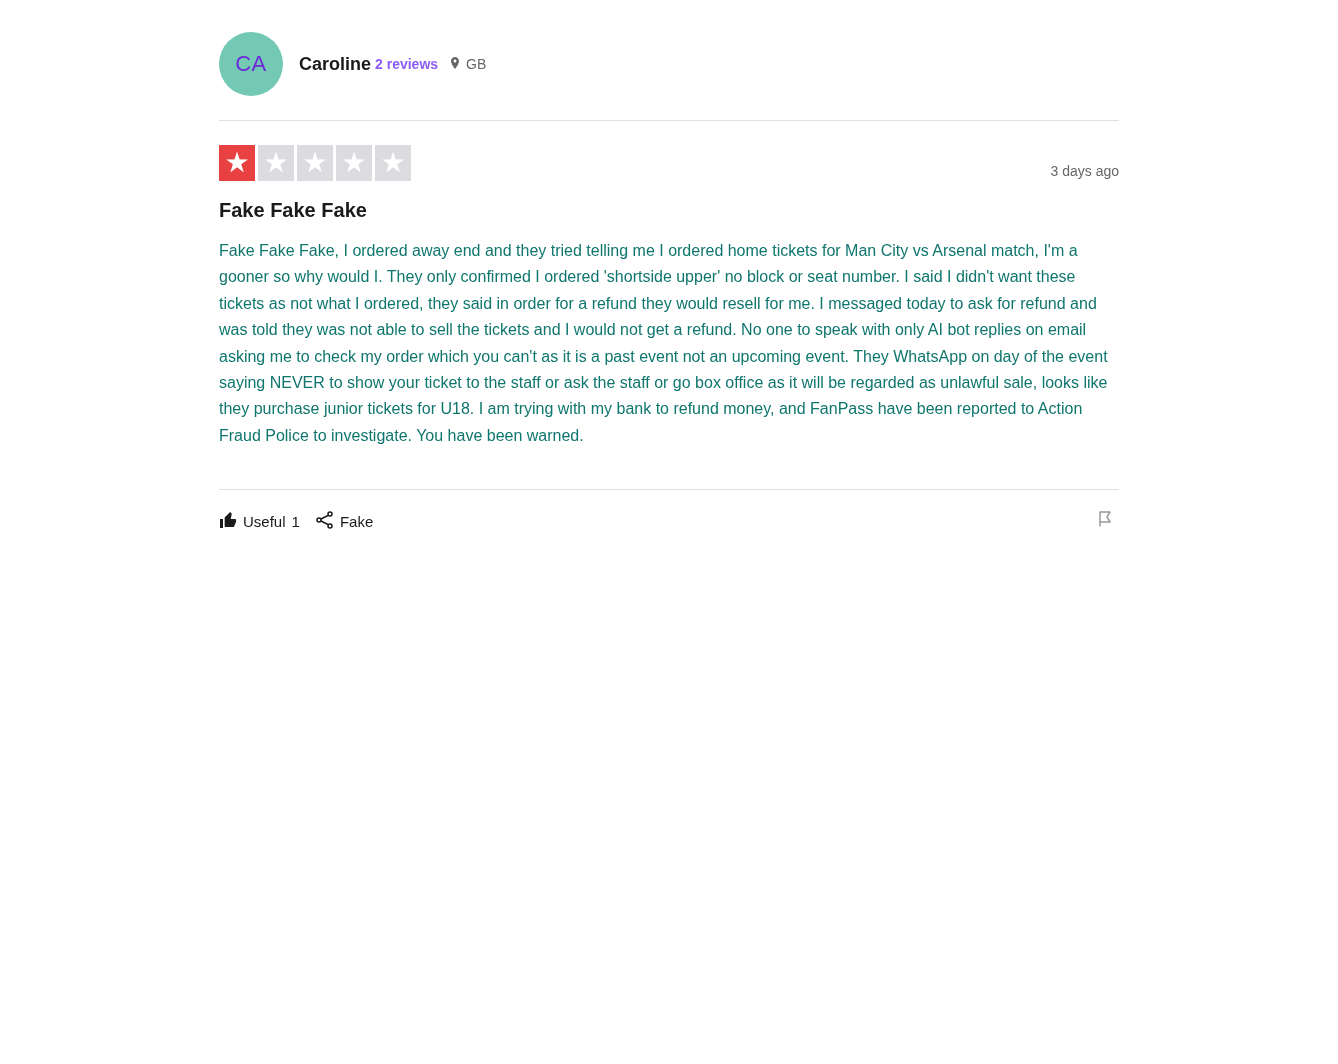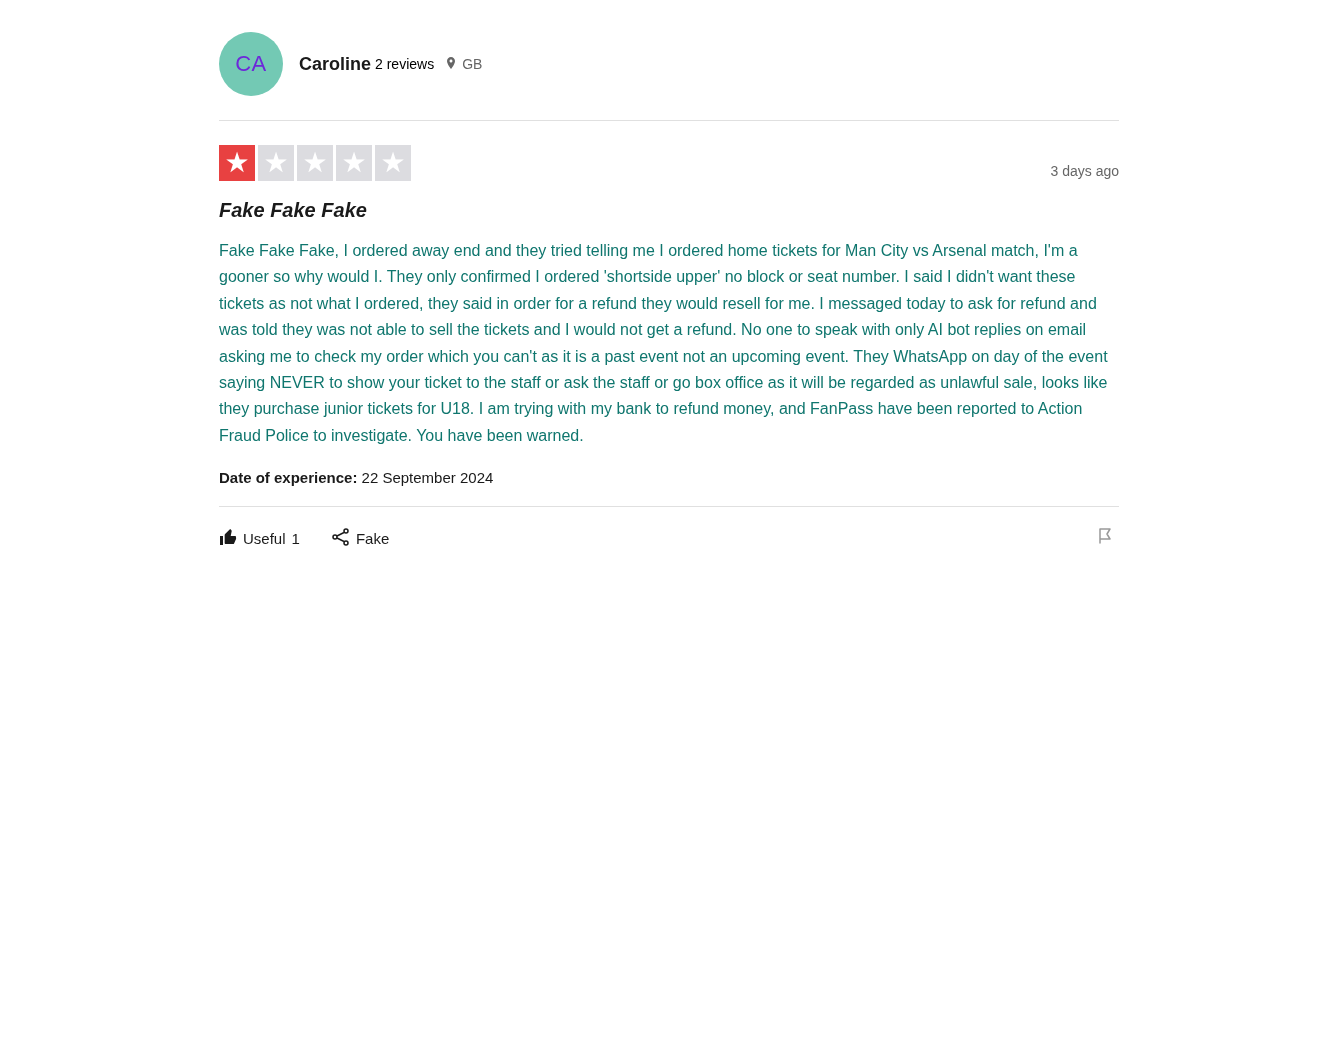--- a/index.html
+++ b/index.html
@@ -66,21 +66,22 @@
 
     .user-meta {
       display: flex;
       align-items: center;
       gap: 10px;
       font-size: 14px;
       color: #666666;
     }
 
     .reviews-count {
-      color: #000000;
+      color: #8b5cf6;
+      font-weight: bold;
     }
 
     .location-container {
       display: flex;
       align-items: flex-start;
       gap: 4px;
       color: #666666;
     }
 
     .location-icon {
@@ -138,21 +139,20 @@
       font-size: 14px;
       color: #666666;
       margin-top: 16px;
     }
 
     .review-title {
       font-size: 20px;
       font-weight: 800;
       color: #1a1a1a;
       margin-bottom: 16px;
-      font-style: italic;
     }
 
     .review-body {
       font-size: 16px;
       line-height: 1.65;
       color: #0f766e;
       margin-bottom: 20px;
     }
 
     .experience-date {
@@ -167,21 +167,21 @@
     
     .review-footer {
       display: flex;
       align-items: center;
       justify-content: space-between;
       padding-top: 16px;
     }
 
     .footer-actions {
       display: flex;
-      gap: 32px;
+      gap: 16px;
     }
 
     .action-btn {
       display: flex;
       align-items: center;
       gap: 6px;
       background: none;
       border: none;
       cursor: pointer;
       font-size: 15px;
@@ -247,24 +247,20 @@
           <span class="star-symbol">★</span>
         </div>
       </div>
       <span class="review-date">3 days ago</span>
     </div>
 
     <div class="review-title">Fake Fake Fake</div>
 
     <p class="review-body">Fake Fake Fake, I ordered away end and they tried telling me I ordered home tickets for Man City vs Arsenal match, I'm a gooner so why would I. They only confirmed I ordered 'shortside upper' no block or seat number. I said I didn't want these tickets as not what I ordered, they said in order for a refund they would resell for me. I messaged today to ask for refund and was told they was not able to sell the tickets and I would not get a refund. No one to speak with only AI bot replies on email asking me to check my order which you can't as it is a past event not an upcoming event. They WhatsApp on day of the event saying NEVER to show your ticket to the staff or ask the staff or go box office as it will be regarded as unlawful sale, looks like they purchase junior tickets for U18. I am trying with my bank to refund money, and FanPass have been reported to Action Fraud Police to investigate. You have been warned.</p>
 
-    <p class="experience-date">
-      <strong>Date of experience:</strong>
-      <span>22 September 2024</span>
-    </p>
 
   </div>
 
   <div class="review-footer">
     <div class="footer-actions">
       <button class="action-btn">
         <span class="action-icon">
           <svg width="18" height="18" viewBox="0 0 18 18" fill="none" xmlns="http://www.w3.org/2000/svg">
             <path d="M1 17H4V8H1V17ZM17 9C17 8.45 16.55 8 16 8H11.69L12.64 3.43L12.67 3.11C12.67 2.7 12.5 2.32 12.23 2.05L11.17 1L6.09 6.09C5.81 6.36 5.67 6.72 5.67 7.09V15C5.67 15.55 6.12 16 6.67 16H14.17C14.58 16 14.93 15.75 15.08 15.39L17.04 10.88C17.09 10.76 17.12 10.63 17.12 10.5L17 9Z" fill="#1a1a1a"></path>
           </svg>

